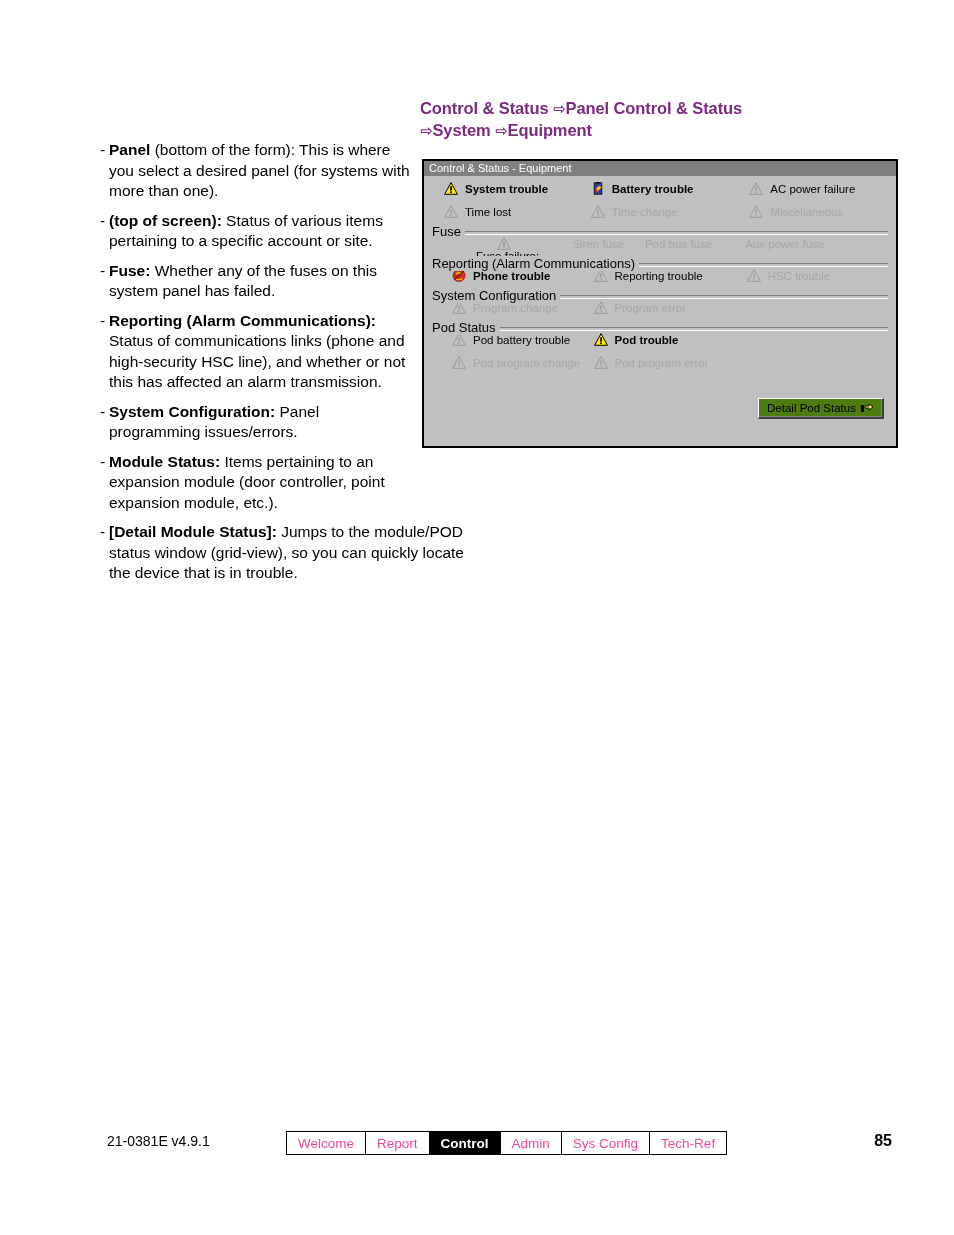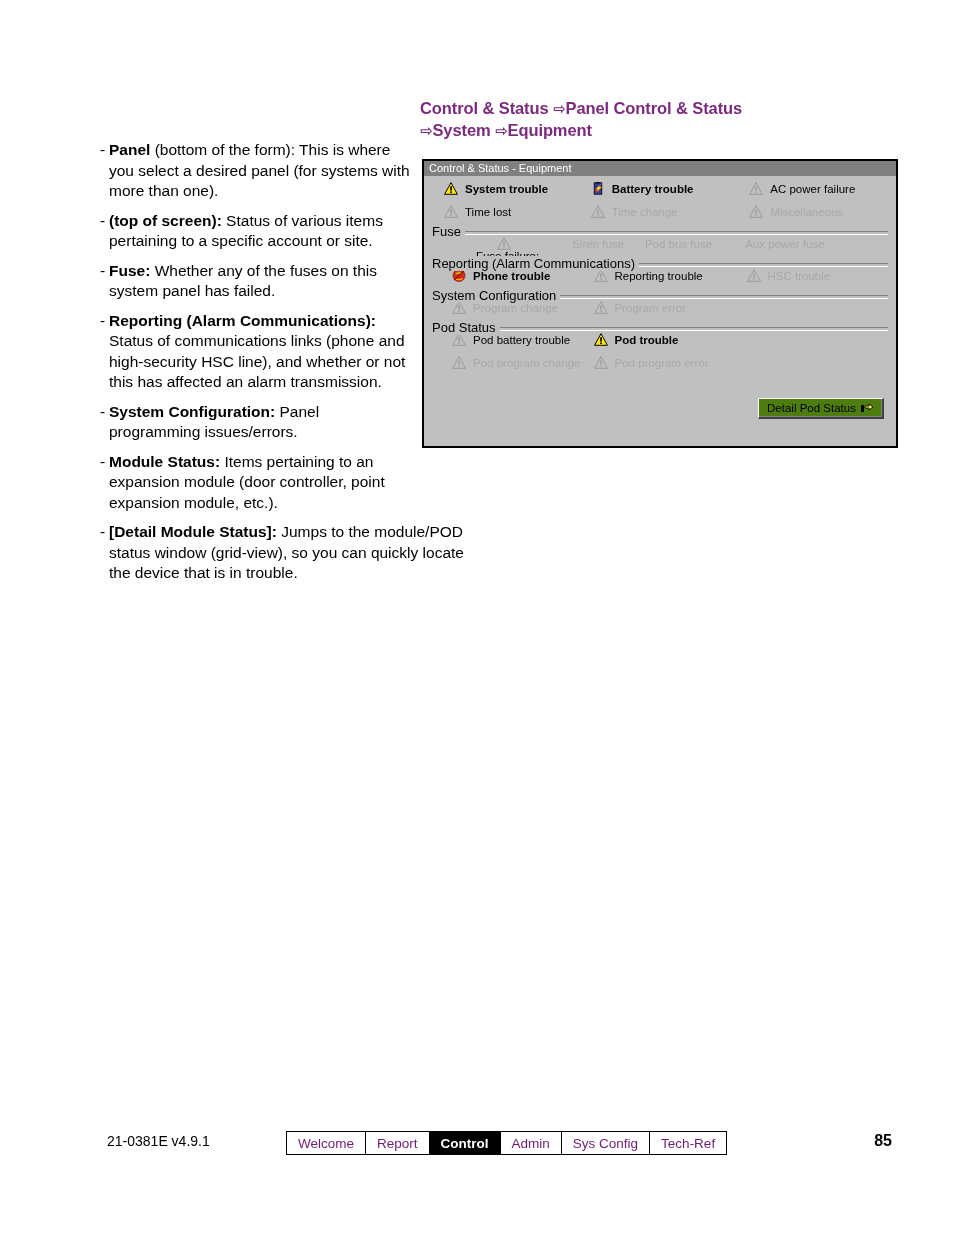--- a/index.html
+++ b/index.html
@@ -202,21 +202,21 @@
     position: absolute;
     left: 286px;
     top: 1131px;
     display: flex;
     border: 1px solid #000000;
     height: 22px;
   }
   .tab {
     border-right: 1px solid #000000;
     font-size: 13.5px;
-    color: #701a75;
+    color: #ec4899;
     background: #ffffff;
     display: flex;
     align-items: center;
     justify-content: center;
     padding: 0 11px;
     box-sizing: border-box;
     cursor: default;
   }
   .tab:last-child { border-right: none; }
   .tab.active {

